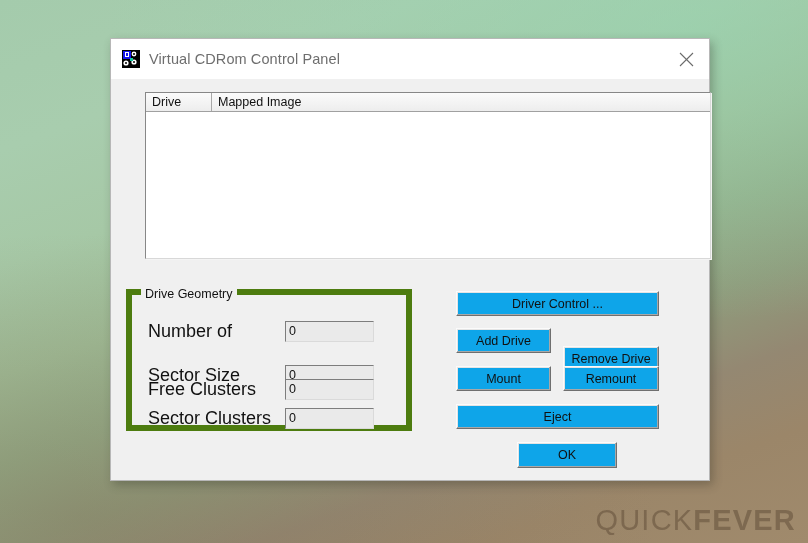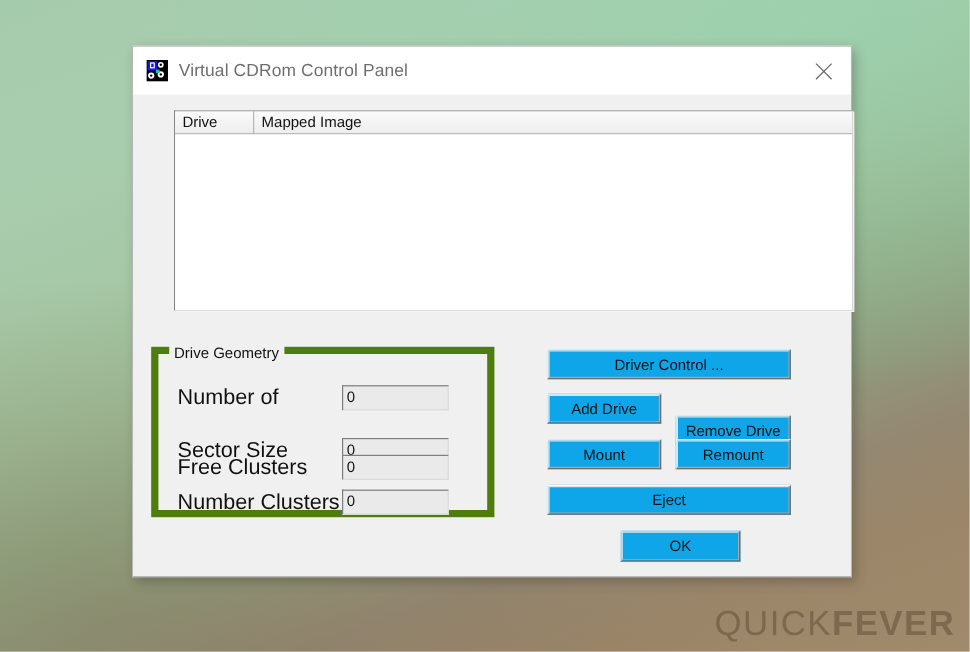--- a/index.html
+++ b/index.html
@@ -297,21 +297,21 @@
         <span class="geo-label">Sector Size</span>
         <span class="geo-field">0</span>
       </div>
 
       <div class="geo-row" style="top:82px;">
         <span class="geo-label">Free Clusters</span>
         <span class="geo-field">0</span>
       </div>
 
       <div class="geo-row" style="top:111px;">
-        <span class="geo-label">Number Clusters</span>
+        <span class="geo-label">Sector Clusters</span>
         <span class="geo-field">0</span>
       </div>
     </div>
 
     <div class="btn" id="btn-driver-control">Driver Control ...</div>
     <div class="btn" id="btn-add-drive">Add Drive</div>
     <div class="btn" id="btn-remove-drive">Remove Drive</div>
     <div class="btn" id="btn-remount">Remount</div>
     <div class="btn" id="btn-mount">Mount</div>
     <div class="btn" id="btn-eject">Eject</div>

